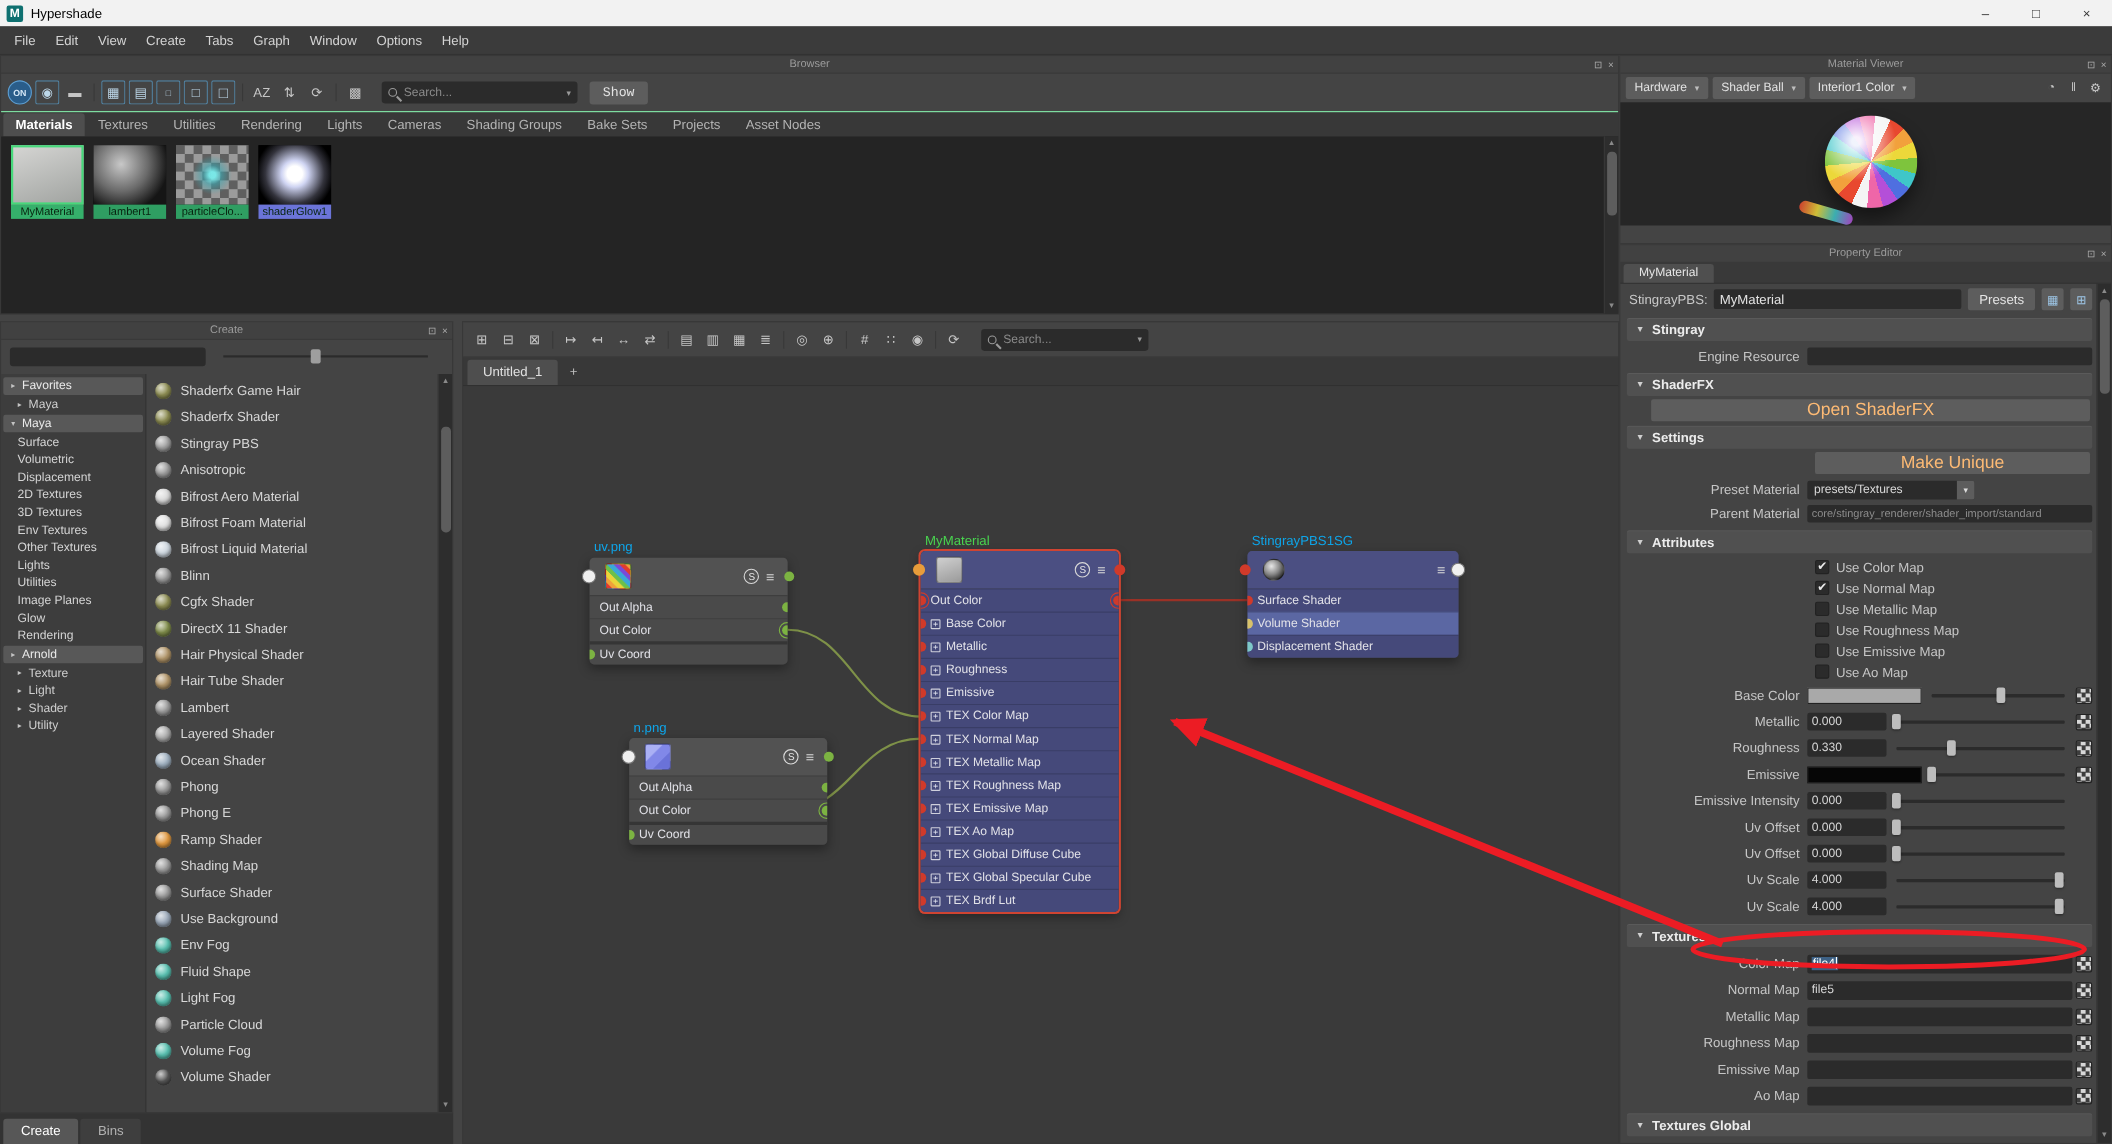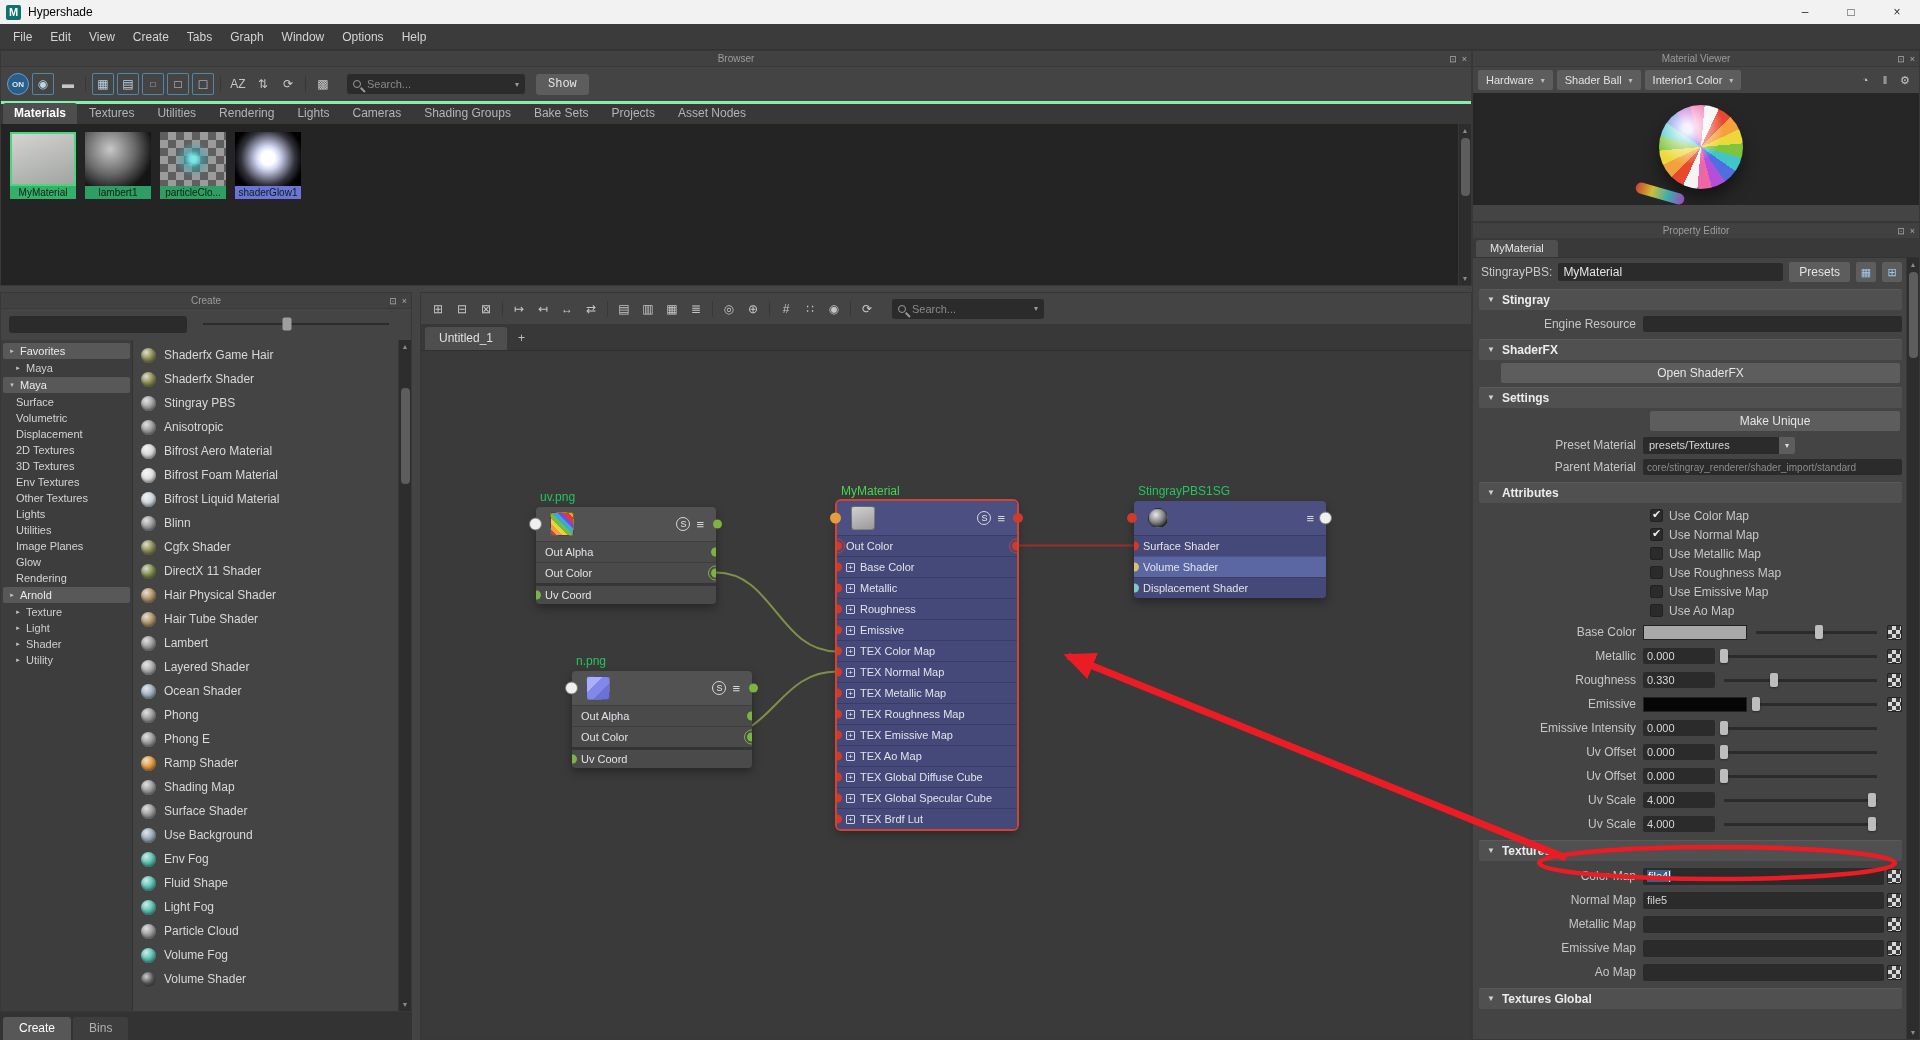--- a/index.html
+++ b/index.html
@@ -54,21 +54,21 @@
   .vscroll .thumb { position:absolute; left:2px; width:9px; background:#5d5d5d; border-radius:4px; cursor:pointer; }
 
   
   .browser { left:0; top:50px; width:1472px; height:236px; }
   .btoolbar { height:34px; display:flex; align-items:center; gap:3px; padding:0 6px; }
   .on-badge { width:22px; height:22px; border-radius:50%; background:#2a5d8a; color:#d7e9f8; font-size:8px;
               font-weight:bold; display:flex; align-items:center; justify-content:center;
               border:1px solid #5d9fd3; flex:none; cursor:pointer; }
   .browser .searchbox { width:178px; margin-left:10px; }
   .btabs { height:23px; background:#383838; display:flex; align-items:flex-end; padding-left:2px; gap:1px;
-           border-top:3px solid #86efac; }
+           border-top:1px solid #86efac; }
   .btab { padding:3px 11px 4px; color:#b4b4b4; cursor:pointer; white-space:nowrap; }
   .btab.active { color:#fff; font-weight:bold; background:#4e4e4e; border-radius:3px 3px 0 0; }
   .bswatches { position:relative; height:161px; background:#242424; display:flex; align-items:flex-start;
                padding:8px 0 0 9px; gap:9px; }
   .swatch { width:66px; cursor:pointer; flex:none; }
   .simg { width:66px; height:54px; background:#333; }
   .swatch.selected .simg { outline:2px solid #46d87a; outline-offset:-2px; }
   .simg.flat { background:linear-gradient(160deg,#d6d6d4,#9fa29f); }
   .simg.sphere { background:radial-gradient(circle at 38% 32%, #c8c8c8, #6a6a6a 45%, #151515 78%) #000; }
   .simg.particle { background:radial-gradient(circle at 50% 50%, rgba(120,235,235,.95) 7%, rgba(60,170,180,.6) 20%, rgba(0,0,0,0) 42%),
@@ -121,22 +121,22 @@
   .sec .stitle { font-size:12px; color:#ececec; font-weight:bold; }
   .pe-row { display:flex; align-items:center; height:22px; padding-right:4px; }
   .pe-label { width:170px; text-align:right; padding-right:7px; color:#c6c6c6; flex:none; white-space:nowrap; }
   .pe-input { flex:1; height:16px; background:#2b2b2b; border-radius:2px; display:flex; align-items:center;
               padding:0 4px; color:#d8d8d8; font-size:11px; overflow:hidden; white-space:nowrap; }
   .pe-input.gray { color:#8c8c8c; font-size:10px; }
   .pe-dd { height:17px; background:#2b2b2b; border-radius:2px; display:flex; align-items:center; width:152px; cursor:pointer; }
   .pe-dd .ddtext { flex:1; padding:0 6px; font-size:11px; color:#d8d8d8; }
   .pe-dd .ddarr { width:16px; height:100%; background:#5d5d5d; border-radius:0 2px 2px 0; display:flex;
                   align-items:center; justify-content:center; font-size:8px; color:#ddd; }
-  .pe-btn-wide { display:block; height:20px; background:#5d5d5d; border:0; border-radius:2px; color:#e5e5e5;
-                 font-size:12px; font-family:inherit; cursor:pointer; }
+  .pe-btn-wide { display:block; height:20px; background:#5d5d5d; border:0; border-radius:2px; color:#fdba74;
+                 font-size:16px; font-family:inherit; cursor:pointer; }
   .pe-open-shaderfx { margin:3px 6px 3px 28px; width:calc(100% - 34px); }
   .pe-make-unique { margin:3px 6px 3px 177px; width:calc(100% - 183px); }
   .cb-row { display:flex; align-items:center; height:19px; padding-left:177px; gap:6px; }
   .cb { width:13px; height:13px; background:#2b2b2b; border:1px solid #222; border-radius:2px; position:relative;
         flex:none; cursor:pointer; }
   .cb-row.checked .cb::after { content:"✔"; position:absolute; left:1px; top:-2px; font-size:11px; color:#ececec; }
   .cb-row .cbl { color:#c6c6c6; }
   .srow { display:flex; align-items:center; height:24px; padding-right:4px; }
   .srow .valfield { width:72px; height:16px; background:#2b2b2b; border-radius:2px; color:#d8d8d8; font-size:11px;
                     display:flex; align-items:center; padding:0 4px; flex:none; }
@@ -194,21 +194,21 @@
   .ne-tabs { height:26px; background:#383838; display:flex; align-items:flex-end; padding-left:4px; gap:2px;
              border-bottom:1px solid #303030; }
   .ne-tab { padding:4px 14px 5px; background:#4e4e4e; color:#e0e0e0; border-radius:3px 3px 0 0; cursor:pointer; }
   .ne-tab-add { padding:4px 9px 5px; color:#c0c0c0; cursor:pointer; }
   .graph { position:absolute; left:0; top:58px; right:0; bottom:0; background:#3a3a3a; overflow:hidden; }
   .wires { position:absolute; left:0; top:0; }
   .wire-green { stroke:#7e9148; stroke-width:2; fill:none; }
   .wire-red { stroke:#9a3126; stroke-width:2; fill:none; }
 
   .node { position:absolute; }
-  .ntitle { position:absolute; top:-17px; left:4px; font-size:12px; color:#22c55e; white-space:nowrap; }
+  .ntitle { position:absolute; top:-17px; left:4px; font-size:12px; color:#0ea5e9; white-space:nowrap; }
   .node.selected .ntitle { color:#49d44f; }
   .nbody { position:relative; border-radius:4px; box-shadow:0 4px 10px rgba(0,0,0,.35); }
   .node.selected .nbody { box-shadow:0 0 0 2px #cf4432, 0 4px 10px rgba(0,0,0,.35); }
   .nheader { position:relative; height:34px; display:flex; align-items:center; gap:7px; padding:0 12px 0 14px;
              border-radius:4px 4px 0 0; }
   .node.gray .nheader { background:#525252; }
   .node.blue .nheader { background:#4b4f82; }
   .nswatch { width:24px; height:24px; border-radius:3px; border:1px solid rgba(0,0,0,.35); flex:none; }
   .nswatch.rainbow { background:repeating-linear-gradient(45deg,#e23b2e 0 4px,#f0a03a 4px 8px,#ead43a 8px 12px,
                      #6cc04a 12px 16px,#3aa8d8 16px 20px,#7a4ad8 20px 24px); }
@@ -594,20 +594,27 @@
         </div>
 
         <div class="trow">
           <span class="pe-label">Metallic Map</span>
           <span class="tfield">
             <span class="tval"></span>
           </span>
           <span class="mapbtn"></span>
         </div>
 
+        <div class="trow">
+          <span class="pe-label">Roughness Map</span>
+          <span class="tfield">
+            <span class="tval"></span>
+          </span>
+          <span class="mapbtn"></span>
+        </div>
 
         <div class="trow">
           <span class="pe-label">Emissive Map</span>
           <span class="tfield">
             <span class="tval"></span>
           </span>
           <span class="mapbtn"></span>
         </div>
 
         <div class="trow">

